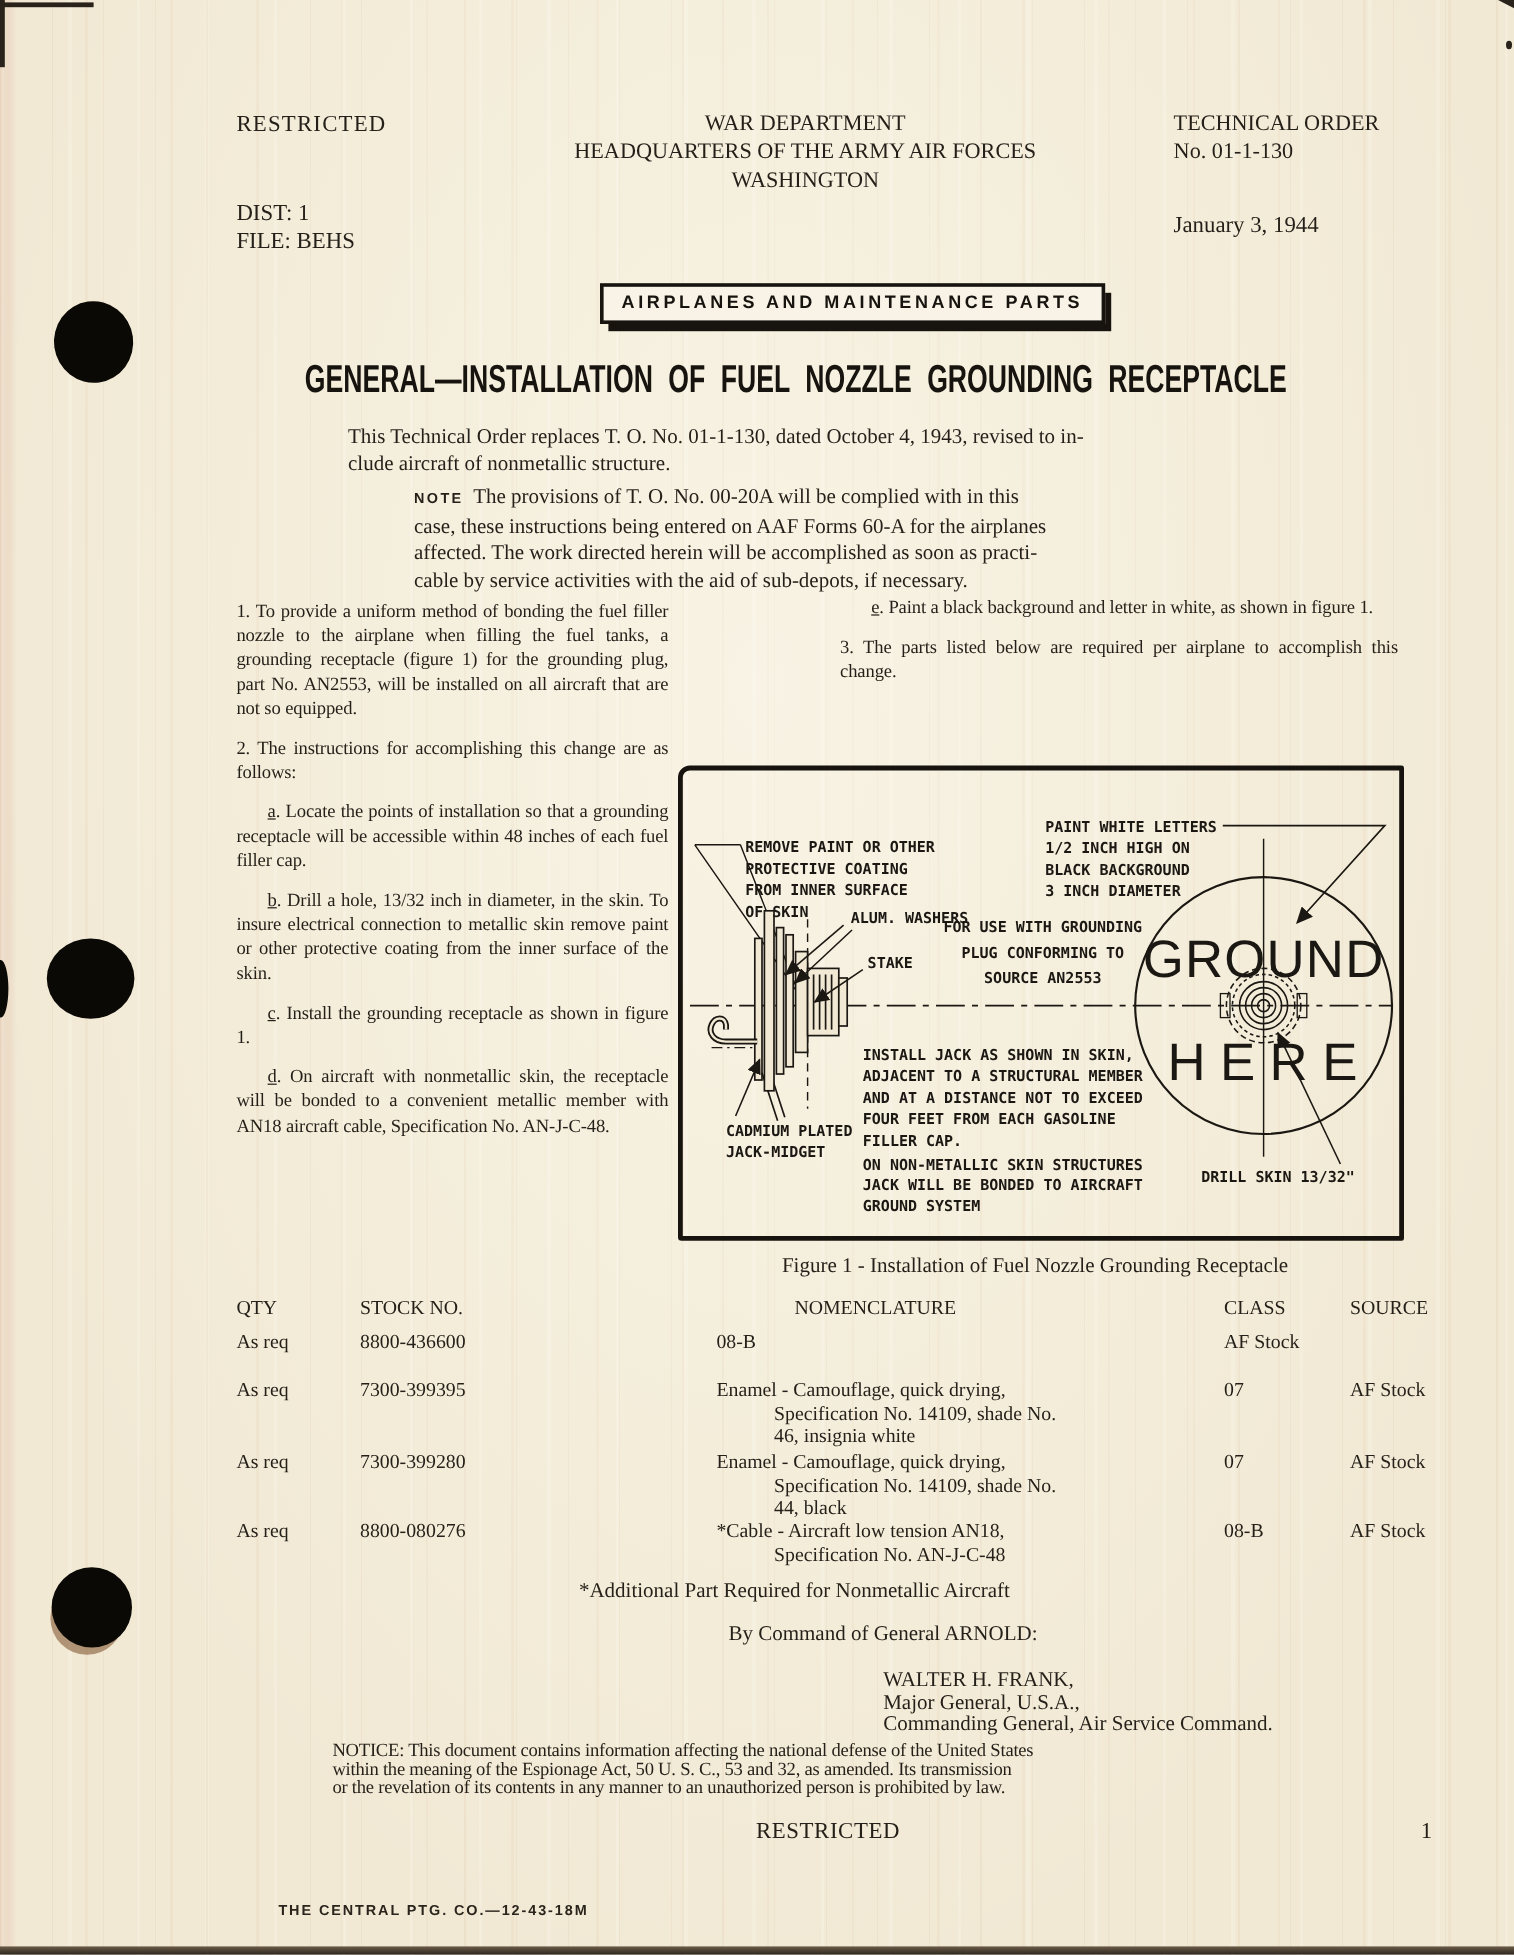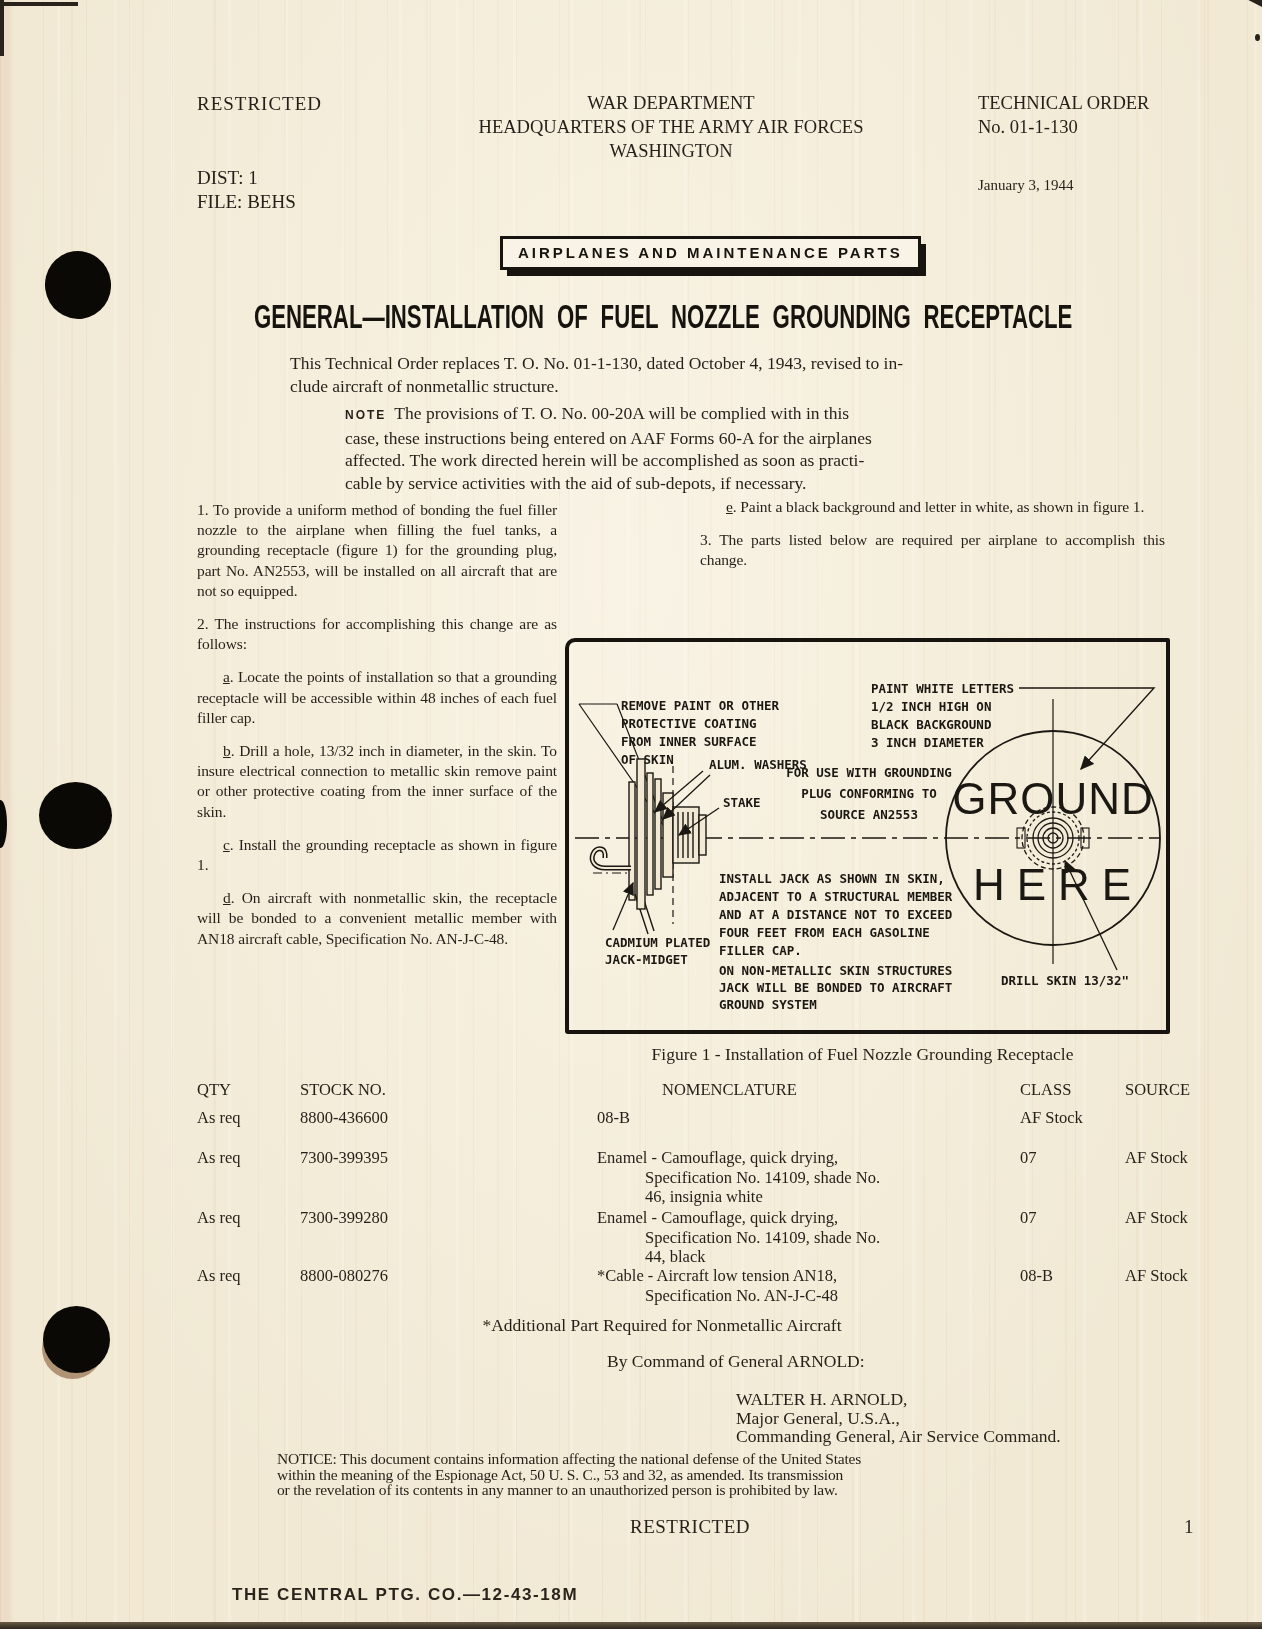--- a/index.html
+++ b/index.html
@@ -17,21 +17,21 @@
   }
   .abs{position:absolute;}
   .ml{white-space:pre-line;}
   .u{text-decoration:underline;}
 
   
   .hdr-left{left:197px; top:93px; font-size:19px; letter-spacing:1px;}
   .hdr-dist{left:197px; top:166px; font-size:19px; line-height:24px;}
   .hdr-center{left:381px; top:91px; width:580px; text-align:center; font-size:18.5px; line-height:24px;}
   .hdr-right{left:978px; top:91px; font-size:18.5px; line-height:24px;}
-  .hdr-date{left:978px; top:177px; font-size:15px;}
+  .hdr-date{left:978px; top:177px; font-size:19px;}
 
   
   .banner{
     left:500px; top:236px; background:#f8f3e6; border:3px solid #17130e;
     box-shadow:6px 7px 0 -1px #17130e; padding:5px 15px 6px 15px;
     font-family:"Liberation Sans", sans-serif; font-weight:bold; font-size:15px;
     letter-spacing:3px; white-space:nowrap; color:#17130e;
   }
 
   
@@ -61,21 +61,21 @@
   .trow{left:197px; width:1012px; display:grid; grid-template-columns:103px 297px 423px 105px 84px; font-size:16.5px; line-height:19.5px;}
   .thead{top:1080px; font-size:16.5px;}
   .thead .nomhead{padding-left:65px;}
   .nomcell{padding-left:48px; text-indent:-48px; white-space:pre-line;}
   .footnote{left:197px; top:1315px; width:930px; text-align:center; font-size:17.5px;}
   .bycmd{left:607px; top:1351px; font-size:17.5px;}
   .sig{left:736px; top:1390px; font-size:17.5px; line-height:18.5px;}
   .notice{left:277px; top:1451px; font-size:15.5px; line-height:15.5px; letter-spacing:-0.2px;}
   .restr-bot{left:330px; top:1516px; width:720px; text-align:center; font-size:19px; letter-spacing:0.5px;}
   .pagenum{left:1184px; top:1516px; font-size:19px;}
-  .printer{left:232px; top:1585px; font-family:"Liberation Sans", sans-serif; font-weight:bold; font-size:17px; letter-spacing:1.6px; color:#2a241c;text-align:right;}
+  .printer{left:232px; top:1585px; font-family:"Liberation Sans", sans-serif; font-weight:bold; font-size:12px; letter-spacing:1.6px; color:#2a241c;text-align:right;}
 
   
   .hole{position:absolute; background:#0b0906; border-radius:50%;}
   .mark{position:absolute; background:#28221a;}
   .botstrip{position:absolute; left:0; top:1622px; width:1262px; height:7px; background:linear-gradient(#6b5c48,#2c261e);}
 </style>
 </head>
 <body>
 
 <div class="page">
@@ -259,21 +259,21 @@
     <div>8800-080276</div>
     <div class="nomcell">*Cable - Aircraft low tension AN18,
 Specification No. AN-J-C-48</div>
     <div>08-B</div>
     <div>AF Stock</div>
   </div>
 
   <div class="abs footnote">*Additional Part Required for Nonmetallic Aircraft</div>
 
   <div class="abs bycmd">By Command of General ARNOLD:</div>
-  <div class="abs sig ml">WALTER H. ARNOLD,
+  <div class="abs sig ml">WALTER H. FRANK,
 Major General, U.S.A.,
 Commanding General, Air Service Command.</div>
   <div class="abs notice ml">NOTICE: This document contains information affecting the national defense of the United States
 within the meaning of the Espionage Act, 50 U. S. C., 53 and 32, as amended.  Its transmission
 or the revelation of its contents in any manner to an unauthorized person is prohibited by law.</div>
   <div class="abs restr-bot">RESTRICTED</div>
   <div class="abs pagenum">1</div>
   <div class="abs printer">THE CENTRAL PTG. CO.—12-43-18M</div>
 
 </div>

